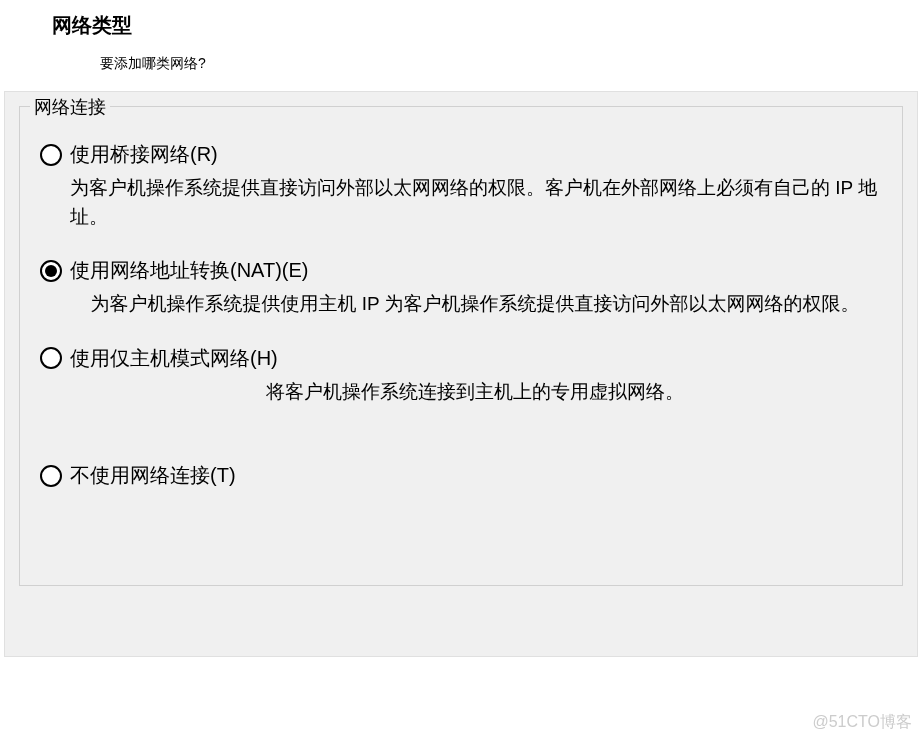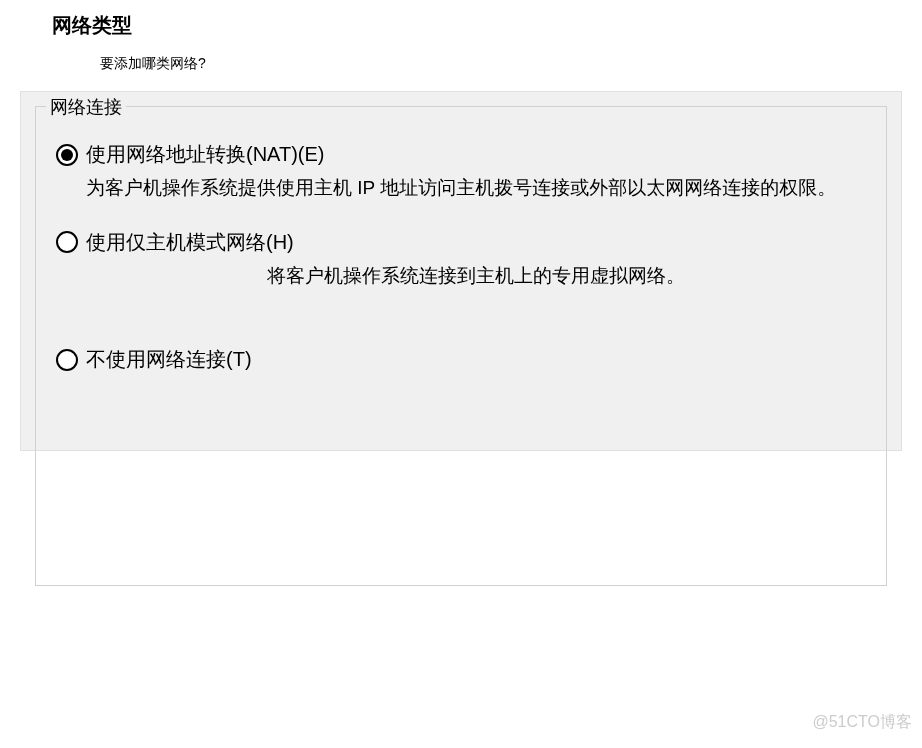--- a/index.html
+++ b/index.html
@@ -26,23 +26,23 @@
     }
     .subtitle {
       font-size: 14px;
       color: #000000;
       margin-left: 100px;
       margin-top: 16px;
     }
     .content {
       background: #f0f0f0;
       border: 1px solid #e0e0e0;
-      margin: 0 20px;
+      margin: 0 4px;
       padding: 0;
-      height: 360px;
+      height: 566px;
     }
     .fieldset {
       border: 1px solid #d0d0d0;
       margin: 14px 14px 0 14px;
       padding: 18px 20px 30px 20px;
       position: relative;
       height: 480px;
     }
     .legend {
       position: absolute;
@@ -117,29 +117,38 @@
 
 <div class="header">
   <div class="title">网络类型</div>
   <div class="subtitle">要添加哪类网络?</div>
 </div>
 
 <div class="content">
   <div class="fieldset">
     <div class="legend">网络连接</div>
 
+    <div class="option">
+      <div class="option-row">
+        <div class="radio">
+          
+        </div>
+        <span class="option-label">使用桥接网络(R)</span>
+      </div>
+      <div class="option-desc">为客户机操作系统提供直接访问外部以太网网络的权限。客户机在外部网络上必须有自己的 IP 地址。</div>
+    </div>
 
     <div class="option">
       <div class="option-row">
         <div class="radio selected">
           <div class="radio-inner"></div>
         </div>
         <span class="option-label">使用网络地址转换(NAT)(E)</span>
       </div>
-      <div class="option-desc">为客户机操作系统提供使用主机 IP 地址访问主机拨号连接或外部以太网网络连接的权限。</div>
+      <div class="option-desc">为客户机操作系统提供使用主机 IP 为客户机操作系统提供直接访问外部以太网网络的权限。</div>
     </div>
 
     <div class="option">
       <div class="option-row">
         <div class="radio">
           
         </div>
         <span class="option-label">使用仅主机模式网络(H)</span>
       </div>
       <div class="option-desc">将客户机操作系统连接到主机上的专用虚拟网络。</div>

